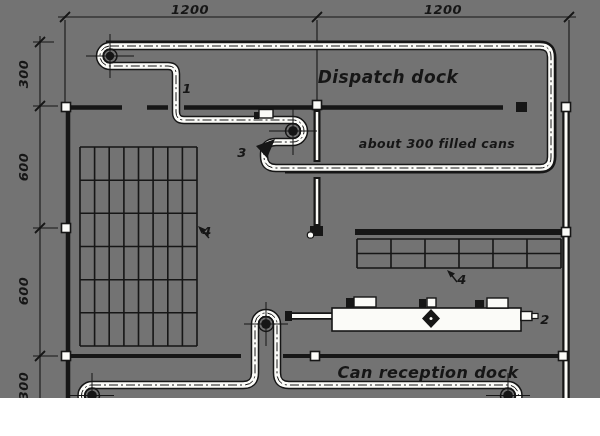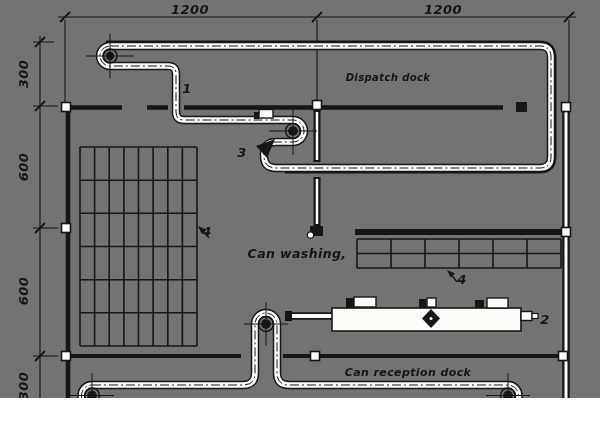--- a/index.html
+++ b/index.html
@@ -140,23 +140,23 @@
     </g>
   </svg>
 
   <div class="lbl dim" style="left:190px;top:9px">1200</div>
   <div class="lbl dim" style="left:443px;top:9px">1200</div>
   <div class="lbl dim rot" style="left:23px;top:74px">300</div>
   <div class="lbl dim rot" style="left:23px;top:167px">600</div>
   <div class="lbl dim rot" style="left:23px;top:291px">600</div>
   <div class="lbl dim rot" style="left:23px;top:386px">300</div>
 
-  <div class="lbl" style="left:388px;top:77px;font-size:10px">Dispatch dock</div>
-  <div class="lbl" style="left:297px;top:253px">Can washing,</div>
-  <div class="lbl" style="left:408px;top:372px;font-size:11px">Can reception dock</div>
+  <div class="lbl" style="left:388px;top:77px;font-size:17px">Dispatch dock</div>
+  <div class="lbl" style="left:437px;top:143px">about 300 filled cans</div>
+  <div class="lbl" style="left:428px;top:372px;font-size:16px">Can reception dock</div>
 
   <div class="lbl num" style="left:187px;top:88px">1</div>
   <div class="lbl num" style="left:545px;top:319px">2</div>
   <div class="lbl num" style="left:242px;top:152px">3</div>
   <div class="lbl num" style="left:207px;top:231px">4</div>
   <div class="lbl num" style="left:462px;top:279px">4</div>
 
 </div>
 
 </body></html>

